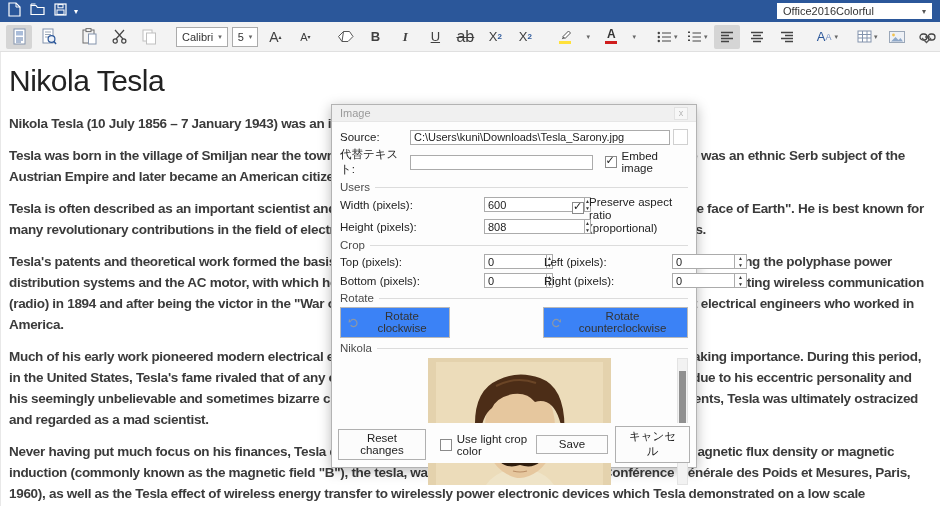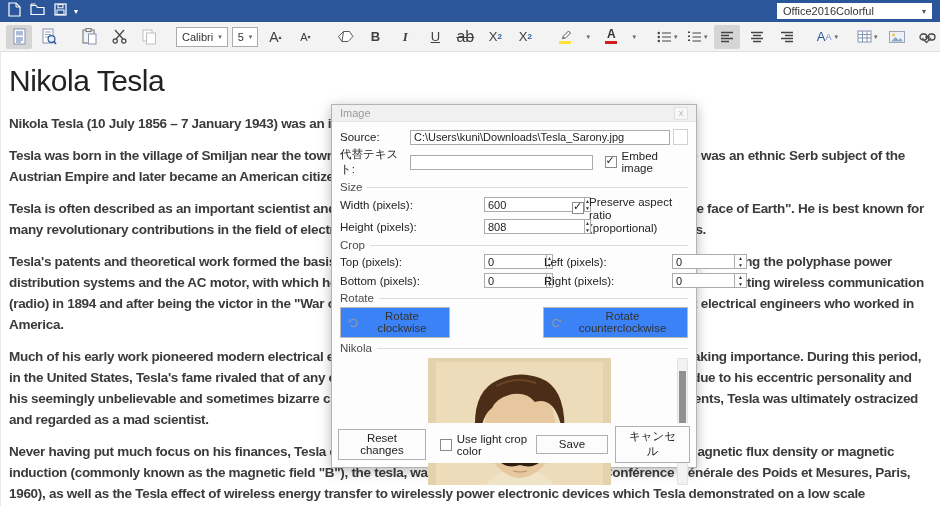--- a/index.html
+++ b/index.html
@@ -303,21 +303,21 @@
       <input class="tinput alt-input" value="" style="">
       <span class="cbrow" style="margin-left:12px">
         <span class="cb">
             <span>✓</span>
           </span>
         <span>Embed image</span>
       </span>
     </div>
 
     <div class="grp-h">
-        <span>Size</span>
+        <span>Users</span>
         <span class="ln"></span>
       </div>
     <div class="size-grid">
       <span>Width (pixels):</span>
       <span class="spin">
         <input class="tinput" style="width: 100px;" value="600">
         <span class="spinbtns">
             <div>▲</div>
             <div>▼</div>
           </span>

